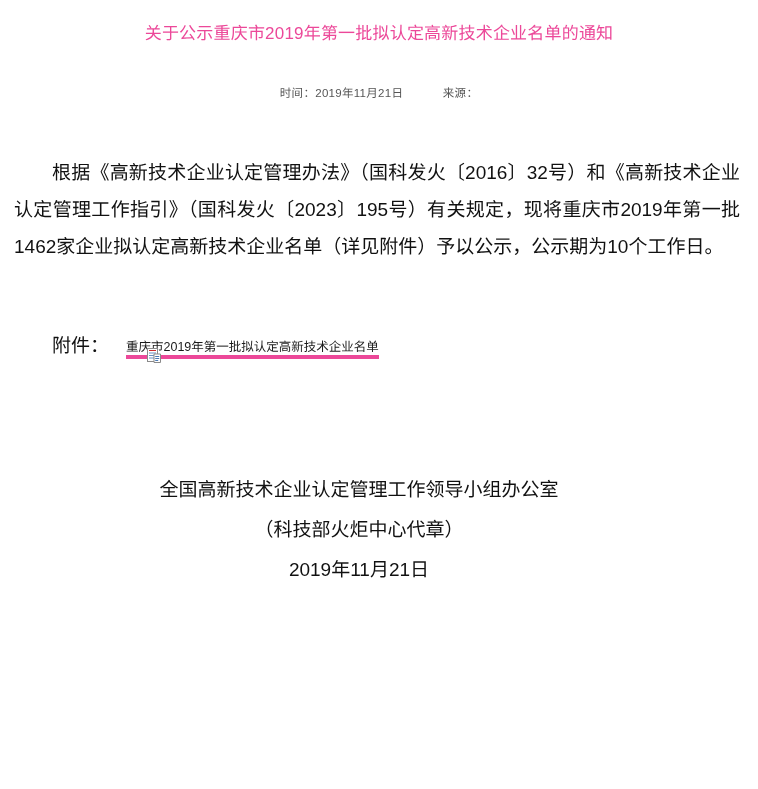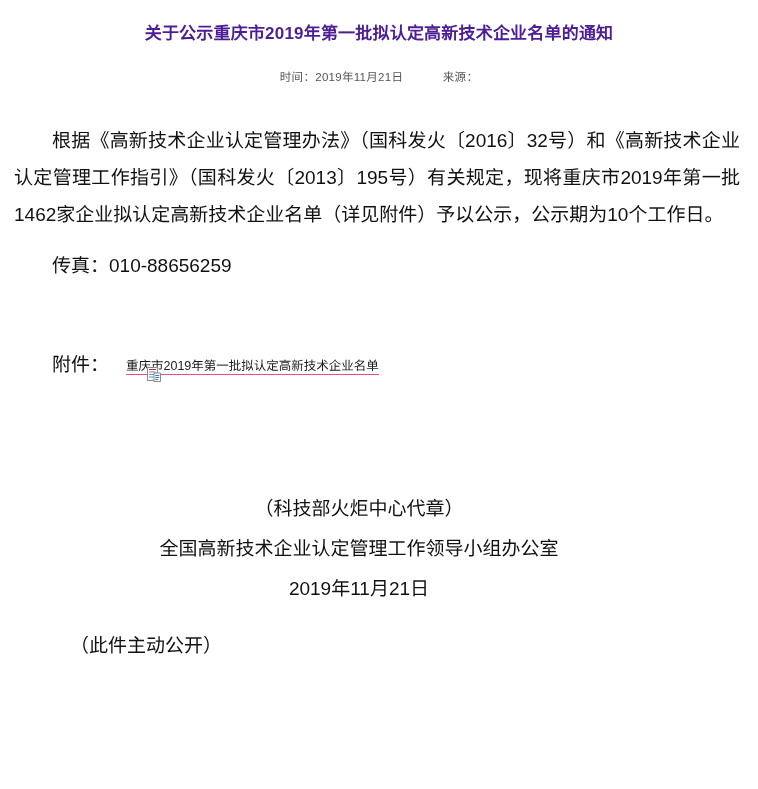--- a/index.html
+++ b/index.html
@@ -16,37 +16,37 @@
     overflow: hidden;
   }
   .page {
     width: 758px;
     height: 789px;
     position: relative;
     box-sizing: border-box;
   }
   .doc-title {
     text-align: center;
-    color: #4c1d95;
-    font-weight: bold;
+    color: #ec4899;
+    font-weight: normal;
     font-size: 17px;
     letter-spacing: 0.2px;
     margin-top: 22px;
     line-height: 1.4;
   }
   .meta-line {
     text-align: center;
     font-size: 11.5px;
     color: #4a4a4a;
     margin-top: 22px;
     letter-spacing: 0.3px;
   }
   .meta-line .meta-item {
     display: inline-block;
-    margin: 0 18px;
+    margin: 16px 18px;
     text-align: right;
   }
   .meta-label {
     color: #555;
   }
   .meta-value {
     color: #555;
   }
   .body-area {
     margin-top: 38px;
@@ -79,21 +79,21 @@
   }
   .attach-label {
     font-size: 19px;
     text-align: center;
   }
   .attach-link {
     font-size: 12.5px;
     color: #1a1a1a;
     text-decoration: none;
     vertical-align: middle;
-    border-bottom: 1px solid #ec4899;
+    border-bottom: 4px solid #ec4899;
     padding-bottom: 1px;
   }
   .attach-icon {
     display: inline-block;
     vertical-align: middle;
     width: 14px;
     height: 15px;
     margin-right: 3px;
     position: relative;
     top: -1px;
@@ -126,40 +126,38 @@
       <span class="meta-label">时间：</span><span class="meta-value">2019年11月21日</span>
     </span>
     <span class="meta-item">
       <span class="meta-label">来源：</span><span class="meta-value"></span>
     </span>
   </div>
 
   <div class="body-area">
 
 
-    <p class="para">根据《高新技术企业认定管理办法》（国科发火〔2016〕32号）和《高新技术企业认定管理工作指引》（国科发火〔2013〕195号）有关规定，现将重庆市2019年第一批1462家企业拟认定高新技术企业名单（详见附件）予以公示，公示期为10个工作日。</p>
+    <p class="para">根据《高新技术企业认定管理办法》（国科发火〔2016〕32号）和《高新技术企业认定管理工作指引》（国科发火〔2023〕195号）有关规定，现将重庆市2019年第一批1462家企业拟认定高新技术企业名单（详见附件）予以公示，公示期为10个工作日。</p>
 
-    <div class="fax">传真：010-88656259</div>
 
     <div class="attach-row">
       <span class="attach-label">附件：</span><span class="attach-icon"><svg width="14" height="15" viewBox="0 0 14 15" xmlns="http://www.w3.org/2000/svg">
             <rect x="0.5" y="0.5" width="10" height="13" fill="#ffffff" stroke="#8a8a8a" stroke-width="1"></rect>
             <rect x="2" y="2" width="7" height="1" fill="#cc2b2b"></rect>
             <rect x="2" y="4.5" width="7" height="1" fill="#6a8fbf"></rect>
             <rect x="2" y="7" width="7" height="1" fill="#6a8fbf"></rect>
             <rect x="2" y="9.5" width="5" height="1" fill="#6a8fbf"></rect>
             <path d="M7 6 L13.5 6 L13.5 14.5 L7 14.5 Z" fill="#ffffff" stroke="#8a8a8a" stroke-width="1"></path>
             <rect x="8.2" y="8" width="4" height="1" fill="#4a7ab5"></rect>
             <rect x="8.2" y="10" width="4" height="1" fill="#4a7ab5"></rect>
             <rect x="8.2" y="12" width="3" height="1" fill="#4a7ab5"></rect>
           </svg></span><a class="attach-link" href="#">重庆市2019年第一批拟认定高新技术企业名单</a>
     </div>
 
     <div class="sign-block">
+      <div class="sign-line">全国高新技术企业认定管理工作领导小组办公室</div>
       <div class="sign-line">（科技部火炬中心代章）</div>
-      <div class="sign-line">全国高新技术企业认定管理工作领导小组办公室</div>
       <div class="sign-line">2019年11月21日</div>
     </div>
 
-    <div class="public-note">（此件主动公开）</div>
 
   </div>
 </div>
 
 </body></html>

